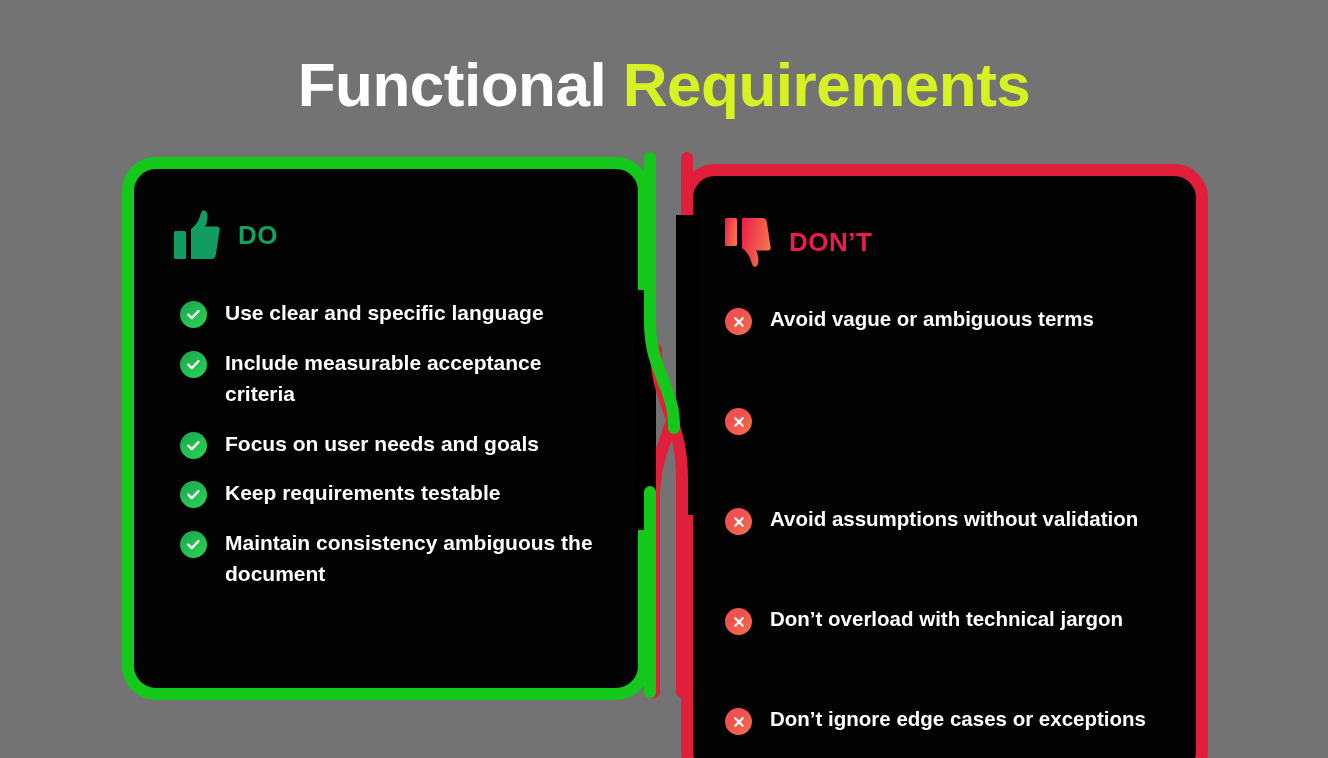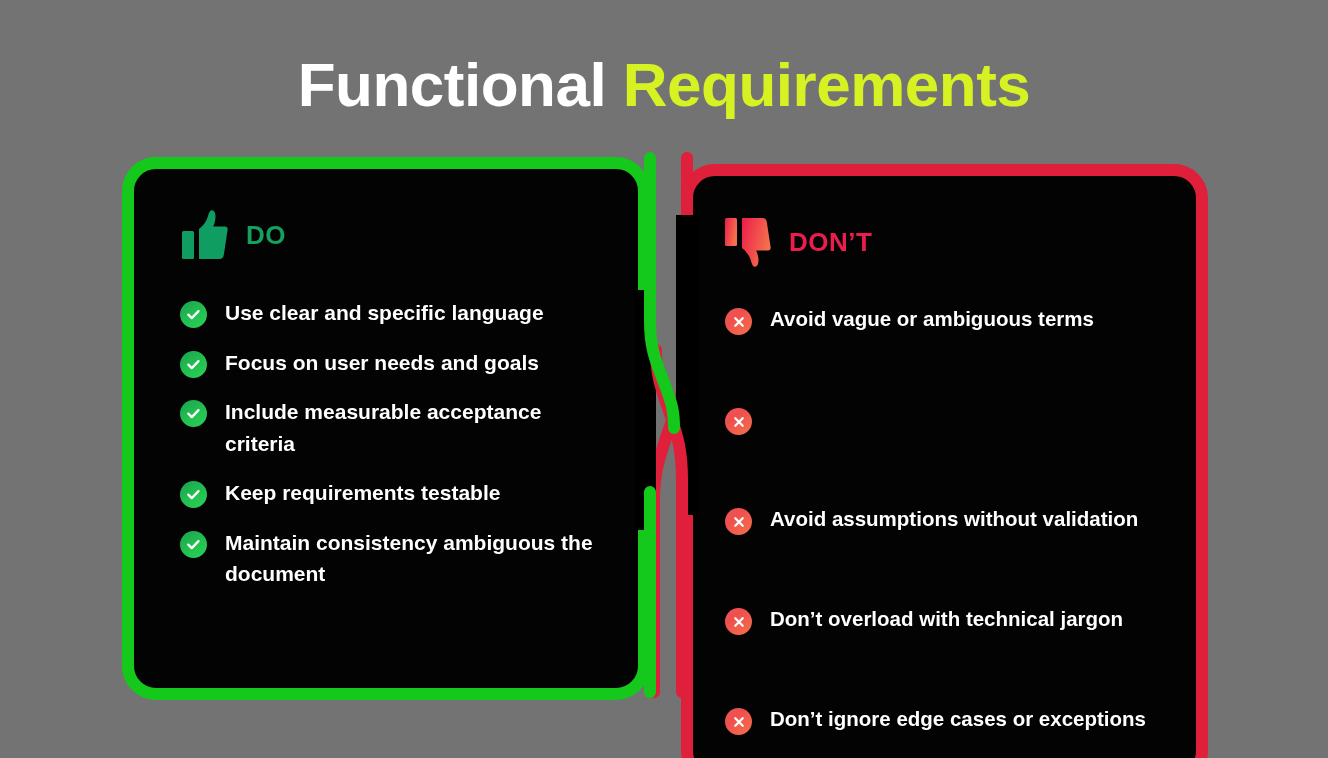--- a/index.html
+++ b/index.html
@@ -46,21 +46,21 @@
 
   
   .edge-mask {
     position:absolute; background:#000; z-index:3;
   }
 
   
   .card-head {
     position:absolute; display:flex; align-items:center; gap:18px;
   }
-  .head-do   { left:48px;  top:40px; }
+  .head-do   { left:40px;  top:40px; }
   .head-dont { left:32px;  top:40px; }
 
   .thumb { width:46px; height:52px; display:block; }
 
   .head-label {
     font-size:26px; font-weight:800; letter-spacing:0.5px;
   }
   .head-label-do   { color:#12a15e; }
   .head-label-dont { color:#ec1c4c; }
 
@@ -125,29 +125,29 @@
             </svg>
         </span>
         <span class="item-text">Use clear and specific language</span>
       </div>
       <div class="item">
         <span class="badge badge-ok">
           <svg width="15" height="15" viewBox="0 0 15 15">
               <path d="M2.3 7.6 L5.8 11.1 L12.5 4.1" stroke="#ffffff" stroke-width="2.3" stroke-linecap="round" stroke-linejoin="round" fill="none"></path>
             </svg>
         </span>
+        <span class="item-text">Include measurable acceptance criteria</span>
+      </div>
+      <div class="item">
+        <span class="badge badge-ok">
+          <svg width="15" height="15" viewBox="0 0 15 15">
+              <path d="M2.3 7.6 L5.8 11.1 L12.5 4.1" stroke="#ffffff" stroke-width="2.3" stroke-linecap="round" stroke-linejoin="round" fill="none"></path>
+            </svg>
+        </span>
         <span class="item-text">Focus on user needs and goals</span>
-      </div>
-      <div class="item">
-        <span class="badge badge-ok">
-          <svg width="15" height="15" viewBox="0 0 15 15">
-              <path d="M2.3 7.6 L5.8 11.1 L12.5 4.1" stroke="#ffffff" stroke-width="2.3" stroke-linecap="round" stroke-linejoin="round" fill="none"></path>
-            </svg>
-        </span>
-        <span class="item-text">Include measurable acceptance criteria</span>
       </div>
       <div class="item">
         <span class="badge badge-ok">
           <svg width="15" height="15" viewBox="0 0 15 15">
               <path d="M2.3 7.6 L5.8 11.1 L12.5 4.1" stroke="#ffffff" stroke-width="2.3" stroke-linecap="round" stroke-linejoin="round" fill="none"></path>
             </svg>
         </span>
         <span class="item-text">Keep requirements testable</span>
       </div>
       <div class="item">

